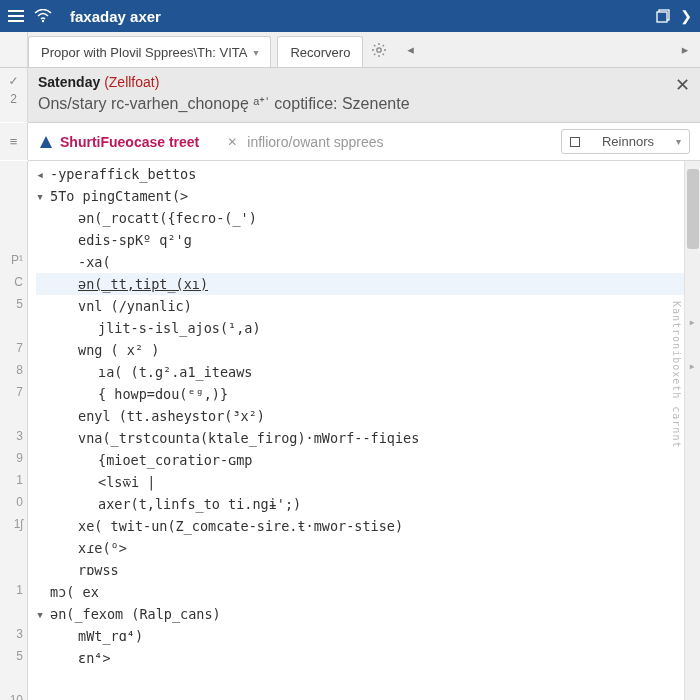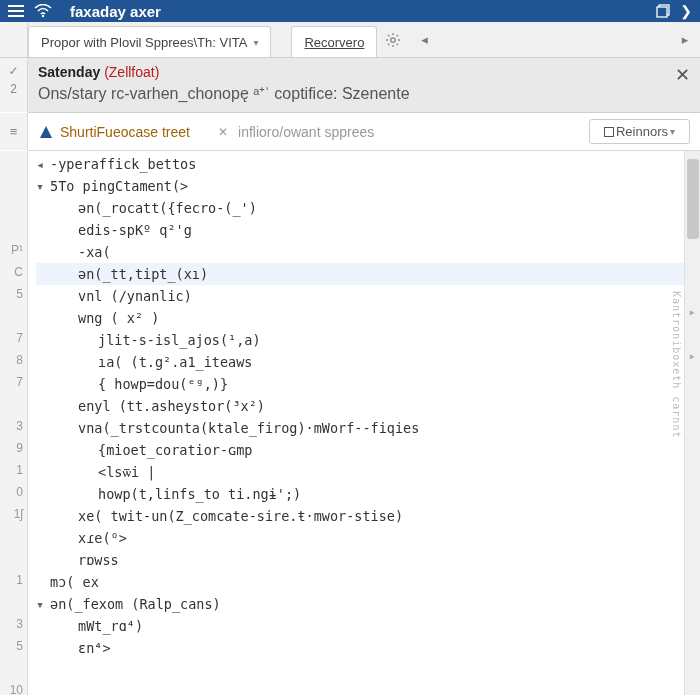--- a/index.html
+++ b/index.html
@@ -1,64 +1,64 @@
 <!DOCTYPE html>
 <html><head>
 <meta charset="utf-8">
 <style>
   * { box-sizing: border-box; margin: 0; padding: 0; }
   body { font-family: -apple-system, "Segoe UI", Arial, sans-serif; font-size: 13px; color: #333; background: #fff; width: 700px; height: 700px; overflow: hidden; }
 
   
-  .titlebar { background: #205493; color: #fff; height: 22px; display: flex; align-items: center; padding: 0 8px; }
+  .titlebar { background: #205493; color: #fff; height: 32px; display: flex; align-items: center; padding: 0 8px; }
   .titlebar .left { display: flex; align-items: center; gap: 10px; }
   .titlebar .title { font-weight: 600; font-size: 15px; margin-left: 8px; }
   .titlebar .right { margin-left: auto; display: flex; align-items: center; gap: 10px; }
   .ham { display: inline-flex; flex-direction: column; gap: 3px; cursor: pointer; }
   .ham span { width: 16px; height: 2px; background: #fff; display: block; }
   .wifi svg, .win-icon svg { display: block; }
 
   
   .tabsrow { background: #f0f0f0; border-bottom: 1px solid #d0d0d0; height: 36px; display: flex; align-items: stretch; }
   .gutter-col { width: 28px; border-right: 1px solid #d8d8d8; display: flex; flex-direction: column; align-items: center; justify-content: center; background: #f3f3f3; color: #777; font-size: 11px; }
   .tab { background: #fff; border: 1px solid #d0d0d0; border-bottom: none; padding: 12px 12px; display: flex; align-items: center; margin-top: 4px; border-radius: 3px 3px 0 0; color: #444; font-size: 13px; text-align: right; }
-  .tab.secondary { margin-left: 20px; text-decoration: underline; }
+  .tab.secondary { margin-left: 6px; }
   .tab .dd { margin-left: 6px; color: #888; font-size: 10px; }
   .tabsrow .iconbtn { width: 32px; display: flex; align-items: center; justify-content: center; color: #777; cursor: pointer; }
   .tabsrow .spacer { flex: 1; }
   .tabsrow .navarrow { width: 30px; display:flex; align-items:center; justify-content:center; color:#777; }
 
   
   .statusbar { background: #e9e9e9; border-bottom: 1px solid #d0d0d0; padding: 6px 10px 8px 10px; margin-left: 28px; position: relative; }
   .statusbar .line1 { font-size: 14px; color: #222; }
   .statusbar .line1 b { font-weight: 700; }
   .statusbar .line1 .paren { color: #b91c1c; }
   .statusbar .line2 { font-size: 16px; color: #555; margin-top: 2px; }
   .statusbar .close { position: absolute; right: 10px; top: 6px; font-size: 18px; color: #555; cursor: pointer; }
   .left-strip { position: absolute; left: -28px; top: 0; width: 28px; height: 100%; background:#f3f3f3; border-right:1px solid #d8d8d8; display:flex; flex-direction:column; align-items:center; gap:4px; padding-top:6px; color:#888; font-size:12px; }
 
   
   .subtabs { display: flex; align-items: center; border-bottom: 1px solid #d8d8d8; height: 38px; margin-left: 28px; padding: 0 10px 0 4px; position:relative; }
   .subtabs .left-strip2 { position:absolute; left:-28px; top:0; width:28px; height:100%; background:#f3f3f3; border-right:1px solid #d8d8d8; display:flex; align-items:center; justify-content:center; color:#888; }
-  .subtab { display: flex; align-items: center; gap: 6px; padding: 0 8px; color: #a16207; font-weight: 400; font-size: 14px; }
+  .subtab { display: flex; align-items: center; gap: 6px; padding: 0 8px; color: #be185d; font-weight: 700; font-size: 14px; }
   .subtab.inactive { color: #999; font-weight: 400; margin-left: 12px; }
   .subtab .xmark { color:#999; font-size:12px; margin-right:4px; }
   .logo-tri { width:0; height:0; border-style:solid; border-width:0 6px 12px 6px; border-color: transparent transparent #205493 transparent; margin-right:2px; }
   .subtabs .spacer { flex:1; }
-  .dropdown-btn { border:1px solid #ccc; background:#fff; padding:4px 14px; border-radius:3px; display:flex; align-items:center; gap:2px; color:#555; cursor:pointer; font-size:13px; }
+  .dropdown-btn { border:1px solid #ccc; background:#fff; padding:4px 8px; border-radius:3px; display:flex; align-items:center; gap:22px; color:#555; cursor:pointer; font-size:13px; }
   .dropdown-btn .sq { width:10px; height:10px; border:1.5px solid #555; display:inline-block; }
   .dropdown-btn .dd { font-size:10px; color:#888; }
 
   
   .editor { display: flex; height: calc(700px - 34px - 36px - 48px - 38px); overflow:hidden; }
   .ed-gutter { width: 28px; background: #f3f3f3; border-right:1px solid #d8d8d8; color:#9a9a9a; font-size:12px; text-align:right; padding-right:4px; }
   .ed-gutter div { height: 22px; line-height:22px; }
   .ed-body { flex:1; font-family: Consolas, Menlo, monospace; font-size:13.5px; color:#333; padding: 2px 0 0 8px; position:relative; }
   .code-line { height:22px; line-height:22px; white-space:pre; display:flex; align-items:center; }
-  .code-line.hl { background:#eef4fb; }
+  .code-line.hl { background:#eef4fb;text-decoration:underline; }
   .fold { display:inline-block; width:12px; color:#666; cursor:pointer; margin-right:2px; }
   .indent1 { padding-left: 28px; }
   .indent2 { padding-left: 48px; }
   .ed-scroll { position:absolute; right:0; top:0; width:16px; height:100%; background:#f0f0f0; border-left:1px solid #e0e0e0; }
   .scroll-thumb { position:absolute; left:2px; width:12px; background:#c8c8c8; border-radius:3px; top:8px; height:80px; }
   .row-marker { position:absolute; right:0; width:16px; display:flex; align-items:center; justify-content:center; color:#aaa; font-size:12px; }
   .side-label { position:absolute; right:18px; top:140px; writing-mode: vertical-rl; color:#bbb; font-size:10px; letter-spacing:1px; }
 </style>
 </head>
 <body>
@@ -189,30 +189,30 @@
     </div>
     <div class="side-label">Kantroniboxeth carnnt</div>
   <div class="code-line indent0"><span class="fold">◂</span><span>-yperaffick_bettos</span></div>
       <div class="code-line indent0"><span class="fold">▾</span><span>5To pingCtament(&gt;</span></div>
       <div class="code-line indent1"><span class="fold"></span><span>ən(_rocatt({fecro-(_')</span></div>
       <div class="code-line indent1"><span class="fold"></span><span>edis-spKº q²'g</span></div>
       <div class="code-line indent1"><span class="fold"></span><span>-xa(</span></div>
       <div class="code-line indent1 hl"><span class="fold"></span><span>ən(_tt,tipt_(xı)</span></div>
       <div class="code-line indent1"><span class="fold"></span><span>vnl (/ynanlic)</span></div>
       <span class="row-marker" style="top: 154px;">▸</span>
+      <div class="code-line indent2"><span class="fold"></span><span>jlit-s-isl_ajos(¹,a)</span></div>
       <div class="code-line indent1"><span class="fold"></span><span>wng ( x² )</span></div>
-      <div class="code-line indent2"><span class="fold"></span><span>jlit-s-isl_ajos(¹,a)</span></div>
       <span class="row-marker" style="top: 198px;">▸</span>
       <div class="code-line indent2"><span class="fold"></span><span>ıa( (t.g².a1_iteaws</span></div>
       <div class="code-line indent2"><span class="fold"></span><span>{ howp=dou(ᵉᵍ,)}</span></div>
       <div class="code-line indent1"><span class="fold"></span><span>enyl (tt.asheystor(³x²)</span></div>
       <div class="code-line indent1"><span class="fold"></span><span>vna(_trstcounta(ktale_firog)·mWorf--fiqies</span></div>
       <div class="code-line indent2"><span class="fold"></span><span>{mioet_coratior-ɢmp</span></div>
       <div class="code-line indent2"><span class="fold"></span><span>&lt;lsѿi |</span></div>
-      <div class="code-line indent2"><span class="fold"></span><span>howp(t,linfs_to ti.ngɨ';)</span></div>
+      <div class="code-line indent2"><span class="fold"></span><span>axer(t,linfs_to ti.ngɨ';)</span></div>
       <div class="code-line indent1"><span class="fold"></span><span>xe( twit-un(Z_comcate-sire.ŧ·mwor-stise)</span></div>
       <div class="code-line indent1"><span class="fold"></span><span>xɾe(ᴼ&gt;</span></div>
       <div class="code-line indent1"><span class="fold"></span><span>rɒwss</span></div>
       <div class="code-line indent0"><span class="fold"></span><span>mɔ( ex</span></div>
       <div class="code-line indent0"><span class="fold">▾</span><span>ən(_fexom (Ralp_cans)</span></div>
       <div class="code-line indent1"><span class="fold"></span><span>mWt_rɑ⁴)</span></div>
       <div class="code-line indent1"><span class="fold"></span><span>ɛn⁴&gt;</span></div>
     </div>
 </div>
 

